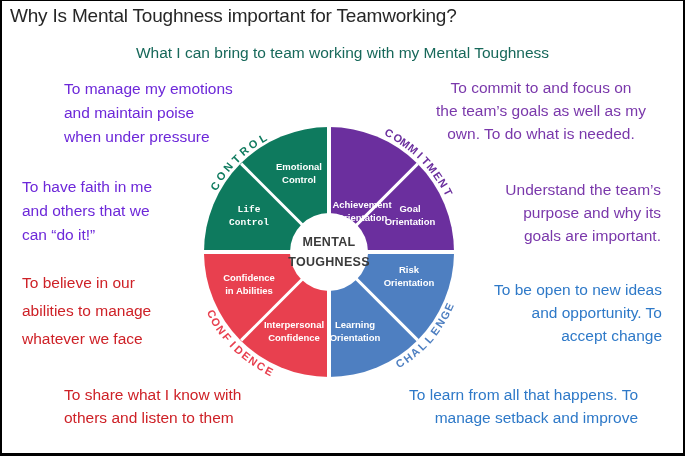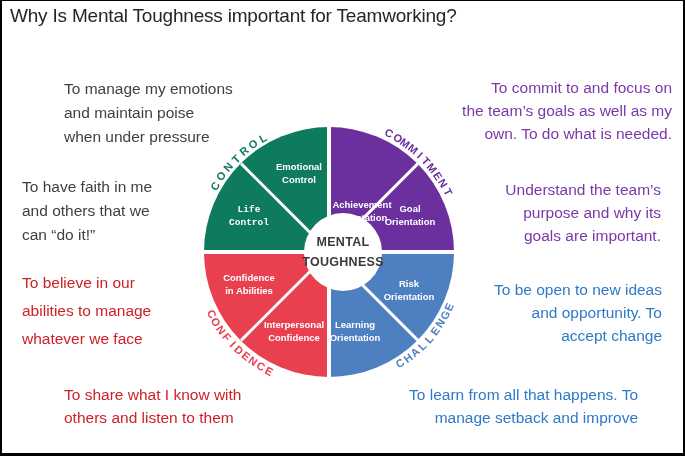--- a/index.html
+++ b/index.html
@@ -6,63 +6,64 @@
   .slide{
     position:relative;width:685px;height:456px;background:#ffffff;
     border-left:2px solid #000;border-right:2px solid #000;
     border-bottom:3px solid #000;border-top:1px solid #000;
     box-sizing:border-box;overflow:hidden;
     font-family:"Liberation Sans",sans-serif;
   }
   .title{position:absolute;left:8px;top:4px;font-size:19px;font-weight:400;color:#262626;letter-spacing:-0.2px;}
   .subtitle{position:absolute;left:0;right:0;top:43px;text-align:center;font-size:15.5px;color:#17685a;}
   .ann{position:absolute;font-size:15.5px;line-height:24px;white-space:pre-line;}
-  .c-green{color:#404040}.c-red{color:#ce2127}.c-purple{color:#7a38ab}.c-blue{color:#2e79c8}
+  .c-green{color:#6d28d9}.c-red{color:#ce2127}.c-purple{color:#7a38ab}.c-blue{color:#2e79c8}
   #ann-control-1{left:62px;top:76px;}
   #ann-control-2{left:20px;top:174px;}
   #ann-confidence-1{left:20px;top:268px;line-height:28px;}
   #ann-confidence-2{left:62px;top:382px;line-height:23px;}
-  #ann-commitment-1{left:408px;top:75px;width:262px;text-align:right;line-height:23px;}
+  #ann-commitment-1{left:408px;top:75px;width:262px;text-align:center;line-height:23px;}
   #ann-commitment-2{right:22px;top:177px;text-align:right;line-height:23px;margin-left:6px;}
   #ann-challenge-1{right:21px;top:277px;text-align:right;line-height:23px;}
   #ann-challenge-2{right:45px;top:382px;text-align:right;line-height:23px;}
 
   .wheel{position:absolute;left:202px;top:126px;width:250px;height:250px;}
   .disc{position:absolute;inset:0;border-radius:50%;
     background:conic-gradient(#6b2f9e 0deg 90deg,#4e7fc1 90deg 180deg,#e8404f 180deg 270deg,#0e7a5e 270deg 360deg);}
   .gap,.divline{position:absolute;background:#fff;}
   .gap-h{left:0;top:122.75px;width:250px;height:4.5px;}
   .gap-v{left:122.75px;top:0;width:4.5px;height:250px;}
   .divline{left:123.5px;top:0;width:3px;height:250px;}
   .d45{transform:rotate(45deg);}
   .d135{transform:rotate(-45deg);}
   .seg{position:absolute;width:92px;transform:translate(-50%,-50%);color:#ffffff;
     font-weight:700;font-size:9.5px;line-height:1.32;text-align:center;white-space:pre-line;}
   #seg-emotional{left:95px;top:47px;}
   #seg-life{left:45px;top:90px;font-family:Liberation Mono, monospace;}
   #seg-achievement{left:158px;top:45px;margin-top:40px;}
   #seg-goal{left:206px;top:89px;}
-  #seg-risk{left:205px;top:164px;}
+  #seg-risk{left:205px;top:150px;}
   #seg-learning{left:151px;top:205px;}
   #seg-interpersonal{left:90px;top:205px;}
   #seg-confab{left:45px;top:158px;}
   .arc{position:absolute;inset:0;font-size:11px;font-weight:800;pointer-events:none;}
   #arc-control{color:#0e7a5e}
   #arc-commitment{color:#6b2f9e}
   #arc-challenge{color:#4e7fc1}
   #arc-confidence{color:#e8404f}
-  .hub{position:absolute;left:100px;top:86px;width:78px;height:78px;border-radius:50%;background:#fff;
+  .hub{position:absolute;left:86px;top:86px;width:78px;height:78px;border-radius:50%;background:#fff;
     display:flex;align-items:center;justify-content:center;text-align:center;
     font-weight:700;font-size:12.5px;line-height:1.6;color:#3a3a3a;letter-spacing:0.3px;white-space:pre-line;}
 </style>
 </head>
 <body>
 
 <div class="slide">
   <div class="title">Why Is Mental Toughness important for Teamworking?</div>
+  <div class="subtitle">What I can bring to team working with my Mental Toughness</div>
 
   <div class="ann c-green" id="ann-control-1">To manage my emotions
 and maintain poise
 when under pressure</div>
   <div class="ann c-green" id="ann-control-2">To have faith in me
 and others that we
 can “do it!”</div>
   <div class="ann c-red" id="ann-confidence-1">To believe in our
 abilities to manage
 whatever we face</div>

